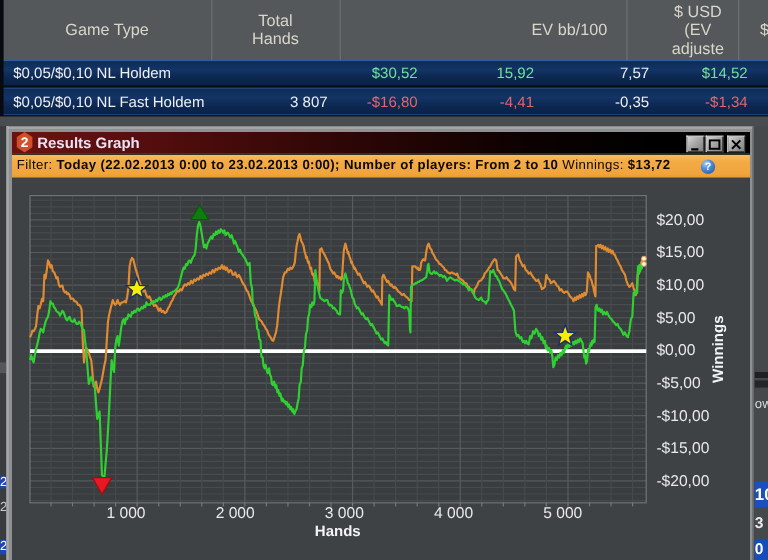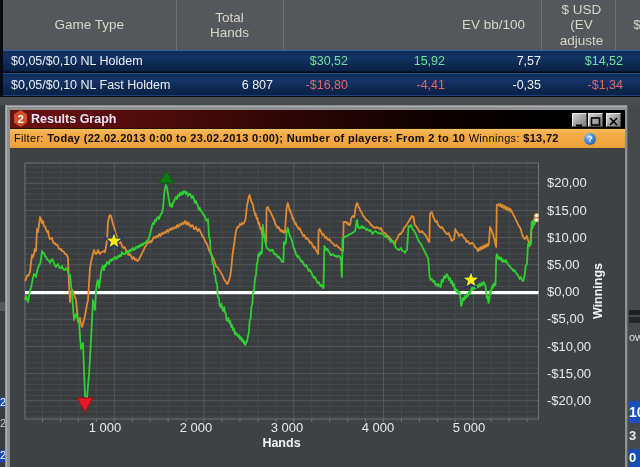--- a/index.html
+++ b/index.html
@@ -55,34 +55,34 @@
 #rstrip { left:628px; top:105px; width:12px; height:362px; background:#46494b; }
 </style></head>
 <body>
 <div id="page">
 
 <div class="abs" style="left:0;top:97px;width:640px;height:8px;background:#4a4d4f"></div>
 <div class="abs" id="tbl">
   <div id="thead">
     <div class="hc" style="left:0px;width:173.5px;">Game Type</div>
     <div class="hc" style="left:173.5px;width:107px;">Total<br>Hands</div>
-    <div class="hc" style="left:443px;width:96px;">EV bb/100</div>
+    <div class="hc" style="left:424px;width:96px;">EV bb/100</div>
     <div class="hc" style="left:545.5px;width:67px;">$ USD<br>(EV<br>adjuste</div>
     <div class="hc" style="left:627px;width:15px;">$</div>
   </div>
   <div class="row" style="top:50px; height:22px; border-top:1px solid #2f5f9f; border-bottom:1px solid #071526;padding-left:24px;">
     <div class="cell" style="left:8px;">$0,05/$0,10 NL Holdem</div>
     <div class="cell num grn" style="left:280.5px;width:64.5px;">$30,52</div>
     <div class="cell num grn" style="left:352px;width:90px;">15,92</div>
     <div class="cell num " style="left:449.5px;width:88.5px;">7,57</div>
     <div class="cell num grn" style="left:545.5px;width:74.5px;">$14,52</div>
   </div>
   <div class="row" style="top:73px; height:23px; border-top:1px solid #27508c; border-bottom:1px solid #1d4078;">
     <div class="cell" style="left:8px;">$0,05/$0,10 NL Fast Holdem</div>
-    <div class="cell num " style="left:173.5px;width:96.5px;">6 807</div>
+    <div class="cell num " style="left:173.5px;width:96.5px;">3 807</div>
     <div class="cell num red" style="left:280.5px;width:64.5px;">-$16,80</div>
     <div class="cell num red" style="left:352px;width:90px;">-4,41</div>
     <div class="cell num " style="left:449.5px;width:88.5px;">-0,35</div>
     <div class="cell num red" style="left:545.5px;width:74.5px;">-$1,34</div>
   </div>
 </div>
 
 <div class="abs" id="lstrip">
   <div class="abs" style="left:0;top:197px;width:5px;height:9px;background:#55585a"></div>
   <div class="abs" style="left:0;top:292px;width:5px;height:10px;background:#1a47b0;color:#fff;font-size:11px;line-height:10px;">2</div>

